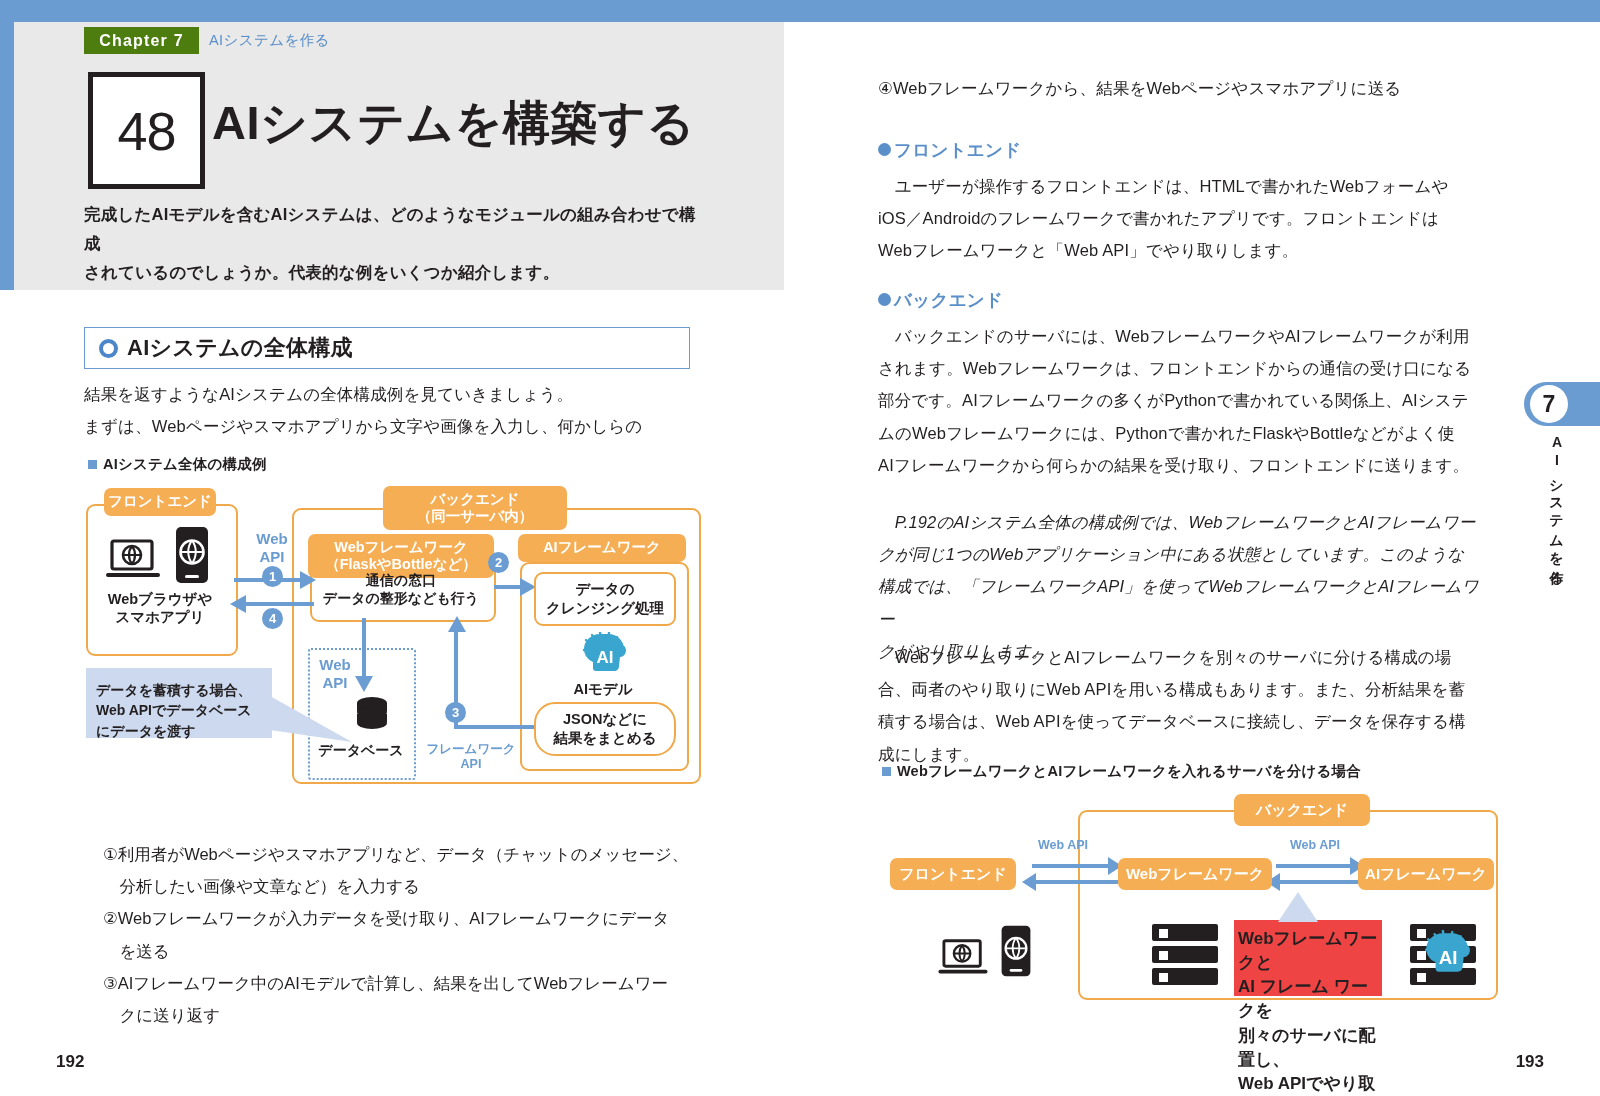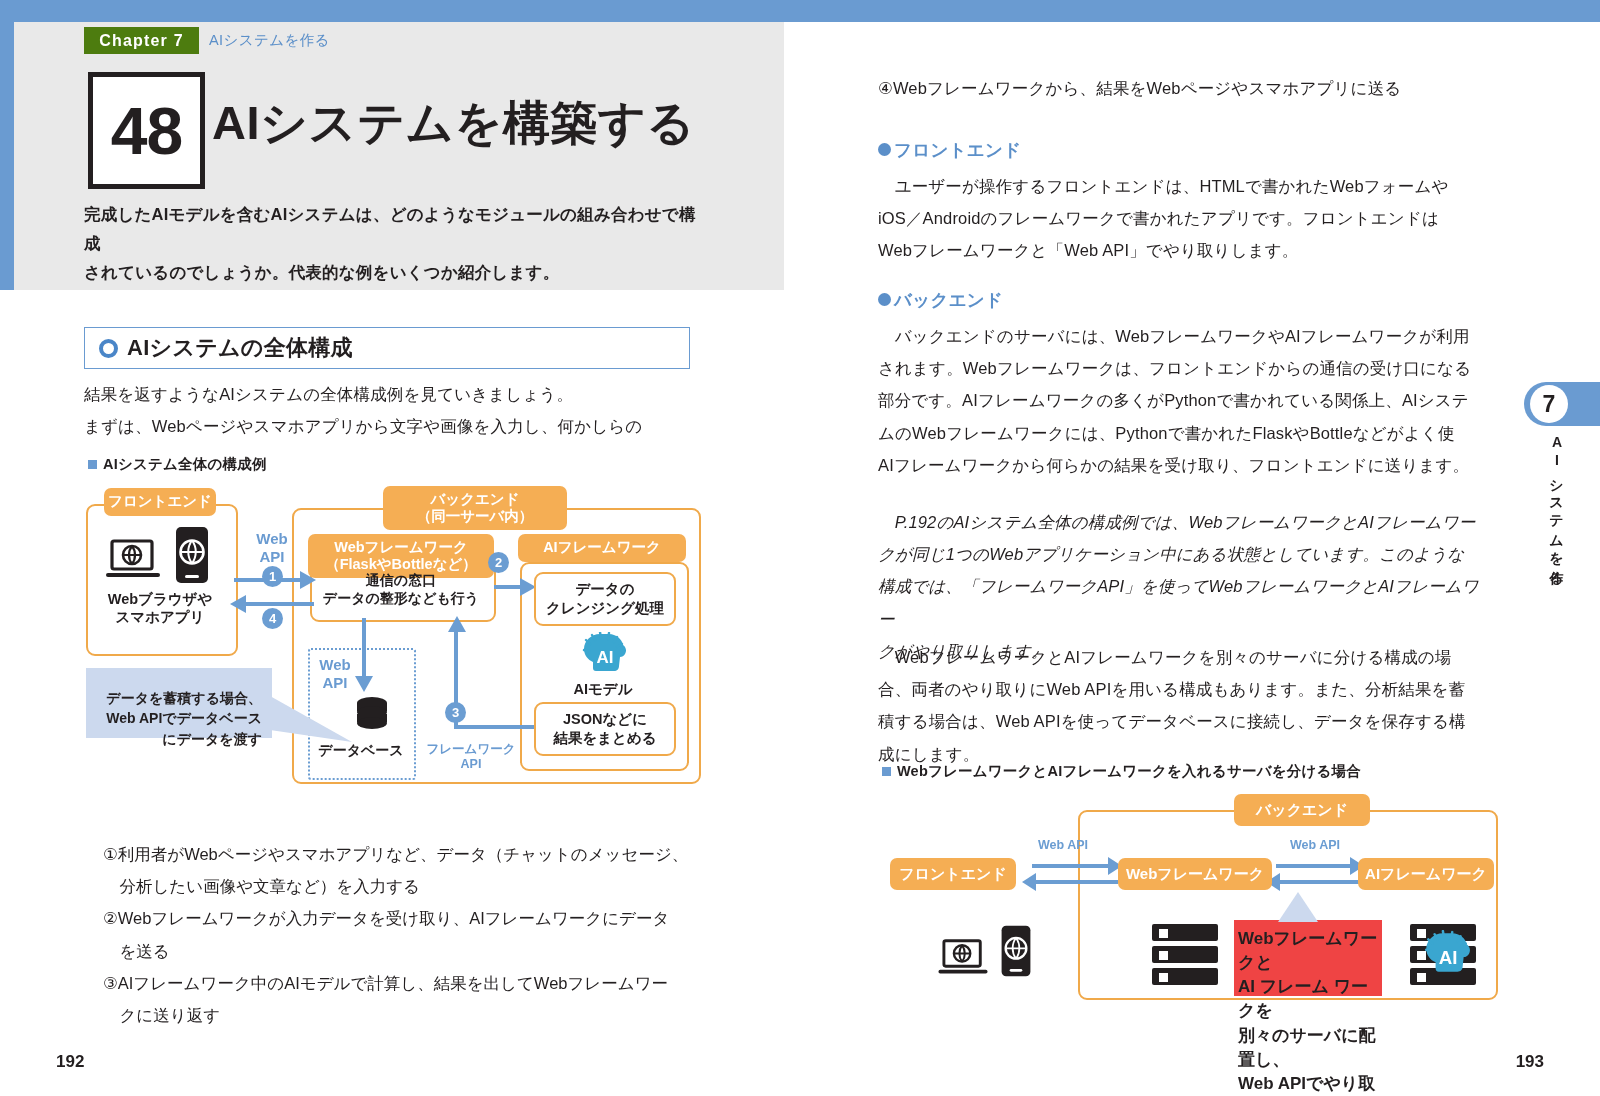--- a/index.html
+++ b/index.html
@@ -27,21 +27,21 @@
     position:absolute;left:209px;top:31px;
     font-size:14.5px;color:#5b8fc9;letter-spacing:.4px;
   }
 
   
   .sec-num-box{
     position:absolute;left:88px;top:72px;width:107px;height:107px;
     border:5px solid #231f20;background:#ffffff;
     display:flex;align-items:center;justify-content:center;
   }
-  .sec-num{font-size:66px;font-weight:bold;line-height:1;letter-spacing:-1px;}
+  .sec-num{font-size:54px;font-weight:normal;line-height:1;letter-spacing:-1px;}
   .sec-title{
     position:absolute;left:212px;top:92px;
     font-size:47px;font-weight:bold;letter-spacing:.5px;color:#231f20;
   }
   .lead{
     position:absolute;left:84px;top:200px;width:620px;
     font-size:16.5px;font-weight:bold;line-height:1.75;letter-spacing:.2px;
   }
 
   
@@ -82,23 +82,22 @@
   .d1 .bluetxt{color:#6a9bd1;font-weight:bold;text-align:center;line-height:1.2;}
   .d1 .arrow{position:absolute;background:#6b9dd2;}
   .d1 .circnum{
     position:absolute;width:21px;height:21px;border-radius:50%;background:#6b9dd2;
     color:#fff;font-size:13px;font-weight:bold;display:flex;align-items:center;
     justify-content:center;z-index:4;
   }
   .dotted{position:absolute;border:2.5px dotted #6b9dd2;border-radius:3px;}
   .callout{
     position:absolute;background:#ccd9ee;color:#231f20;
-    font-size:14px;font-weight:bold;line-height:1.45;padding:20px 10px;
+    font-size:14px;font-weight:bold;line-height:1.45;padding:12px 10px;
     box-sizing:border-box;
-    text-align:right;
   }
 
   
   .numlist{position:absolute;left:84px;top:838px;width:612px;font-size:16.5px;line-height:1.95;}
   .numlist .li{display:block;text-indent:0;padding-left:1.15em;}
 
   .pgnum{position:absolute;font-size:17px;font-weight:bold;color:#231f20;}
   .pg-left{left:56px;top:1052px;}
   .pg-right{right:56px;top:1052px;}
 
@@ -224,21 +223,21 @@
     </div>
   </div>
 
   <svg style="position:absolute;left:494px;top:152px;z-index:3;" width="50" height="46" viewBox="0 0 50 46">
     <path d="M31 2c7 0 13 5 14 11 3 2 4 6 2 9-1 2-3 3-5 3l-1 9c0 3-2 5-5 5H18c-2 0-3-1-3-3v-6c-5-2-9-7-9-13C6 9 13 2 22 2z" fill="#3aa6d0"></path>
     <path d="M14 3l3 5M22 0l1 6M31 1l-1 6M39 5l-3 5M44 12l-5 3M8 8l4 4M6 18l5 1" stroke="#3aa6d0" stroke-width="2.4" fill="none" stroke-linecap="round"></path>
     <text x="27" y="31" font-family="Liberation Sans, sans-serif" font-size="17" font-weight="bold" fill="#ffffff" text-anchor="middle">AI</text>
   </svg>
   <div class="lbl" style="left:440px;top:200px;width:158px;font-size:14.5px;z-index:3;">AIモデル</div>
 
-  <div class="wbox" style="left:450px;top:222px;width:138px;height:50px;">
+  <div class="wbox" style="left:450px;top:222px;width:138px;height:50px;border-radius:21px;">
     <div>
       <div>JSONなどに</div>
       <div>結果をまとめる</div>
     </div>
   </div>
 
   <div class="dotted" style="left:224px;top:168px;width:104px;height:128px;"></div>
   <div class="bluetxt" style="position:absolute;left:228px;top:176px;width:46px;font-size:15px;">
     <div>Web</div>
     <div>API</div>

